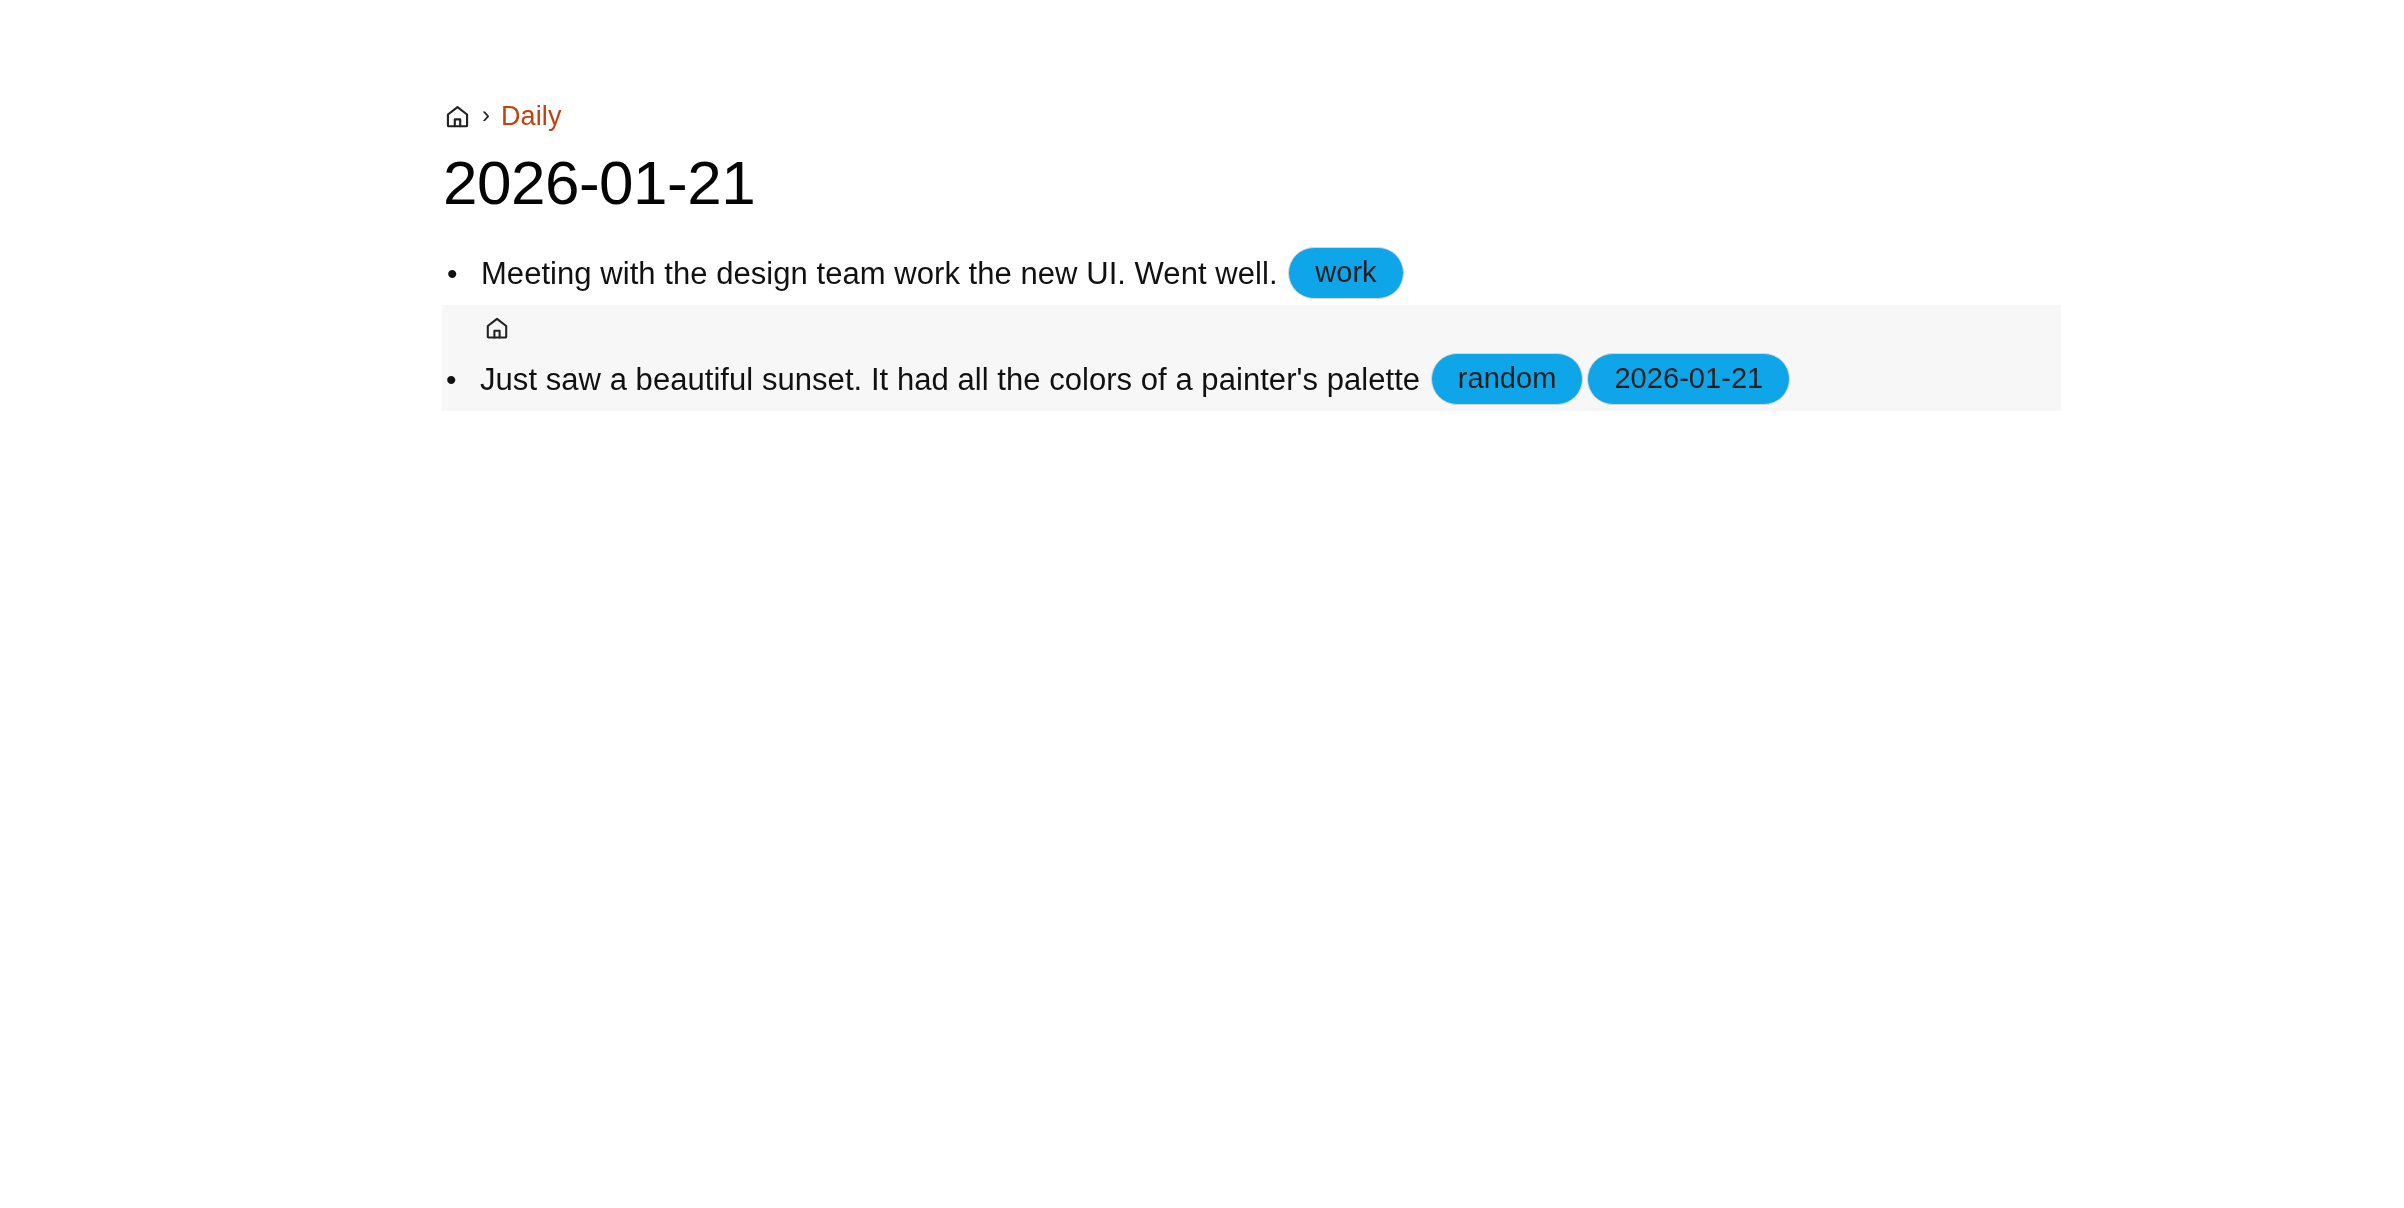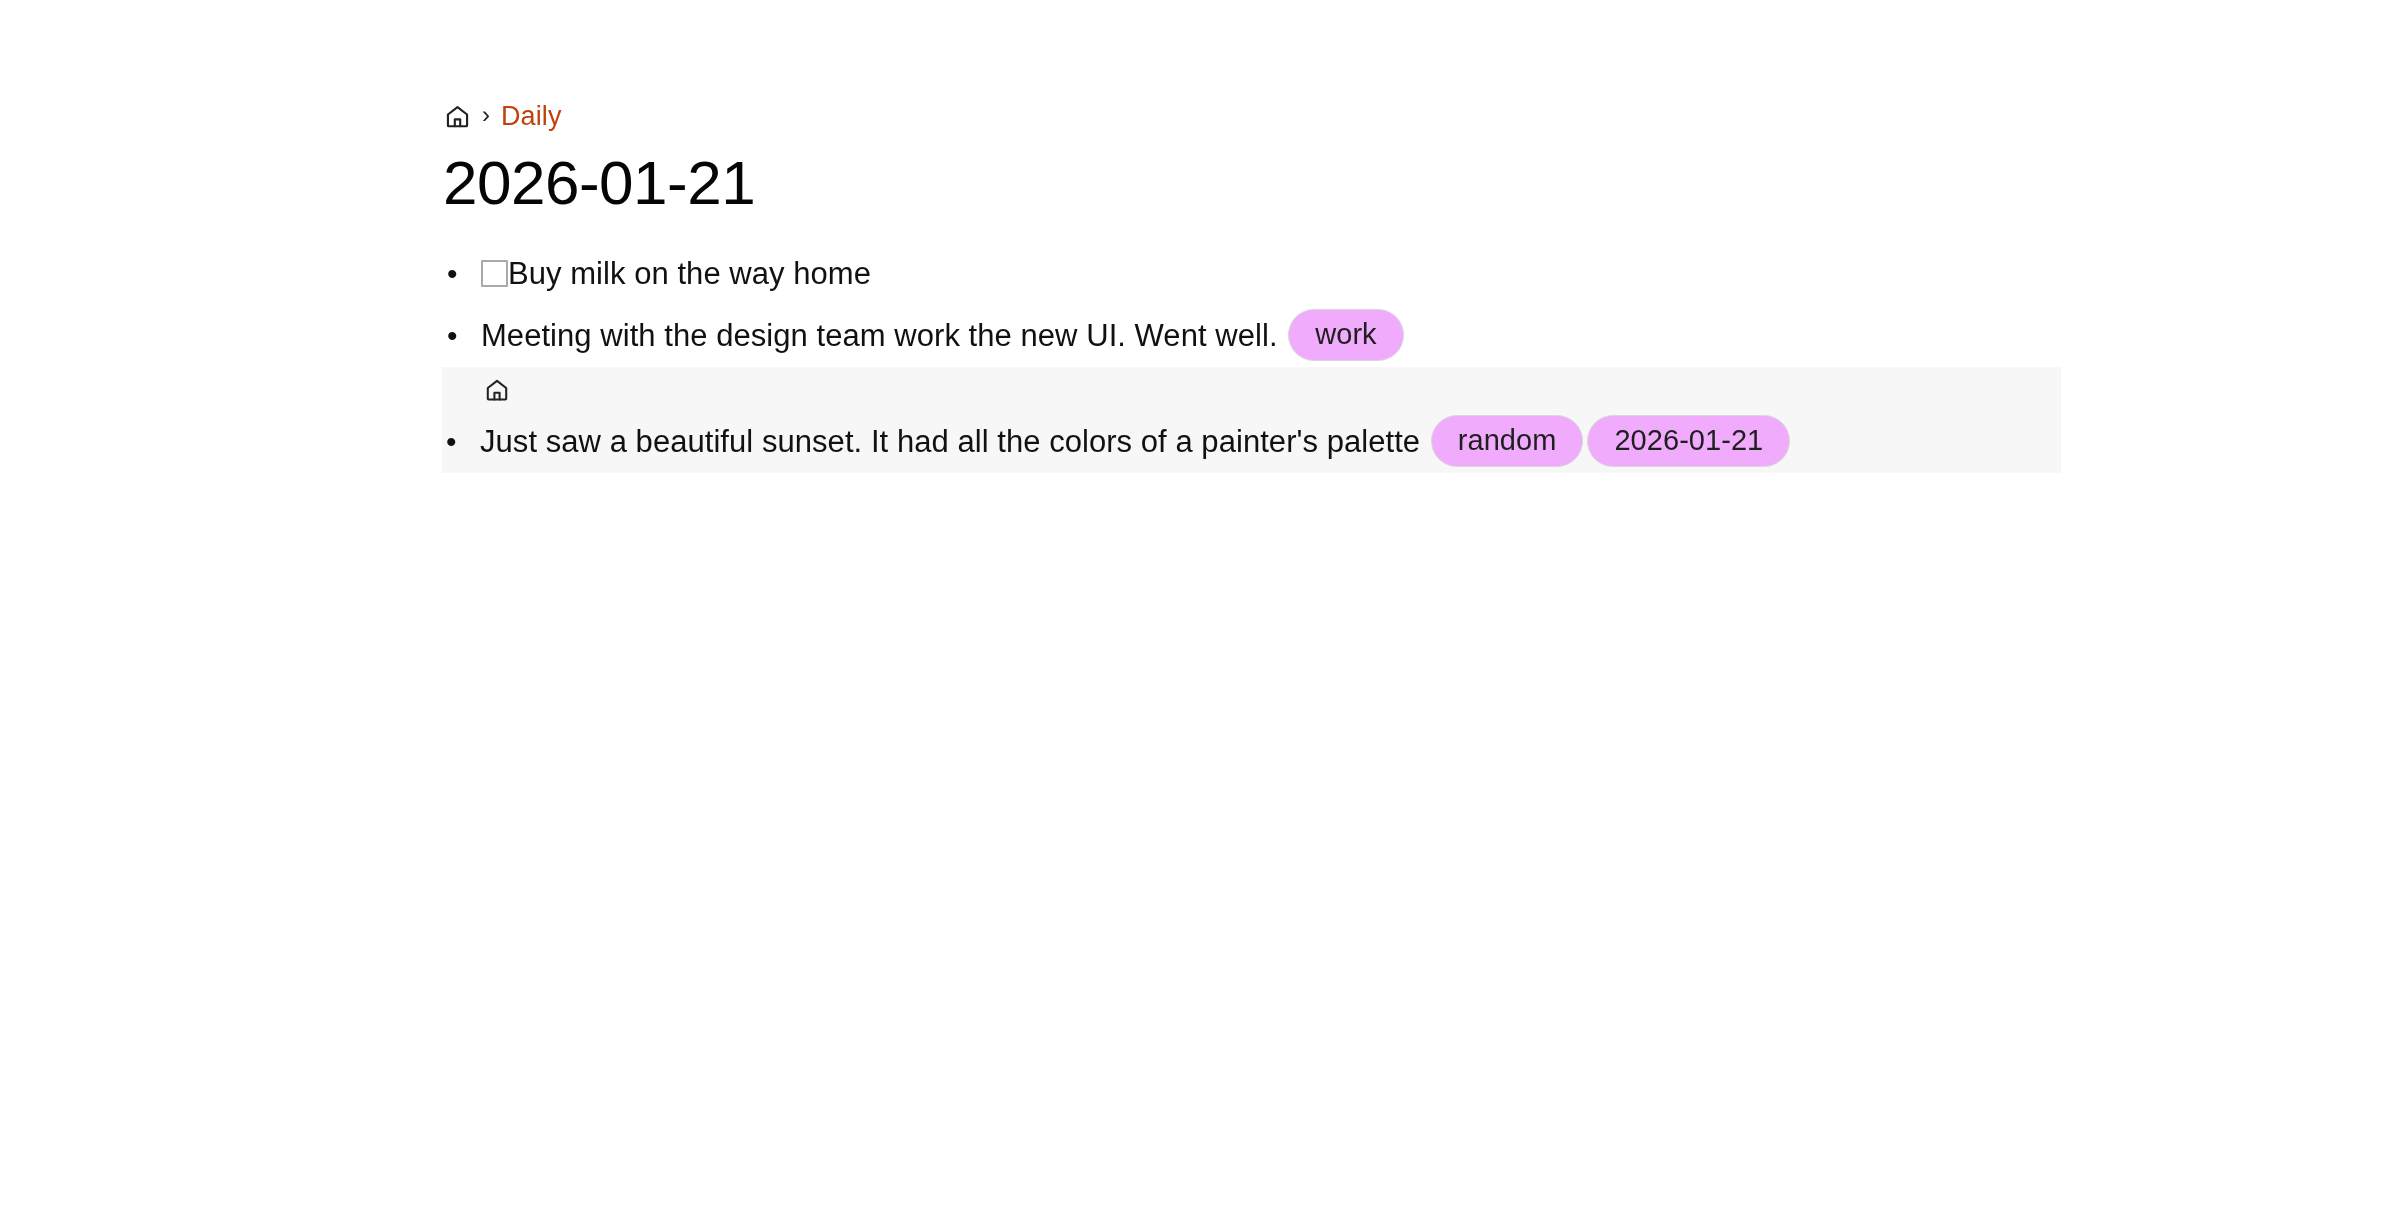--- a/index.html
+++ b/index.html
@@ -118,21 +118,21 @@
     vertical-align: -3px;
     box-sizing: border-box;
     border-radius: 1px;
     margin: 0;
     padding: 0;
   }
 
   
   .tag {
     display: inline-block;
-    background: #f0abfc;
+    background: #0ea5e9;
     border: 1.5px solid #d8d8d8;
     border-radius: 999px;
     padding: 4px 26px 6px 26px;
     font-size: 29px;
     line-height: 40px;
     color: #1f1f1f;
     vertical-align: 2px;
     margin: 0 2px;
     box-sizing: border-box;
     white-space: normal;
@@ -191,26 +191,20 @@
       </svg>
     </span>
     <span class="chevron">›</span>
     <span class="crumb-label">Daily</span>
   </nav>
 
   <h1 class="page-title">2026-01-21</h1>
 
   <div class="content">
 
-    <div class="block">
-      <div class="block-row row-1">
-        <span class="bullet"></span>
-        <span class="block-content"><span class="todo-checkbox"></span><span>Buy milk on the way home</span></span>
-      </div>
-    </div>
 
     <div class="block">
       <div class="block-row row-2">
         <span class="bullet"></span>
         <span class="block-content"><span>Meeting with the design team work the new UI. Went well.</span>&nbsp;<span class="tag">work</span></span>
       </div>
     </div>
 
     <div class="block highlighted">
       <div class="hl-surface"></div>

